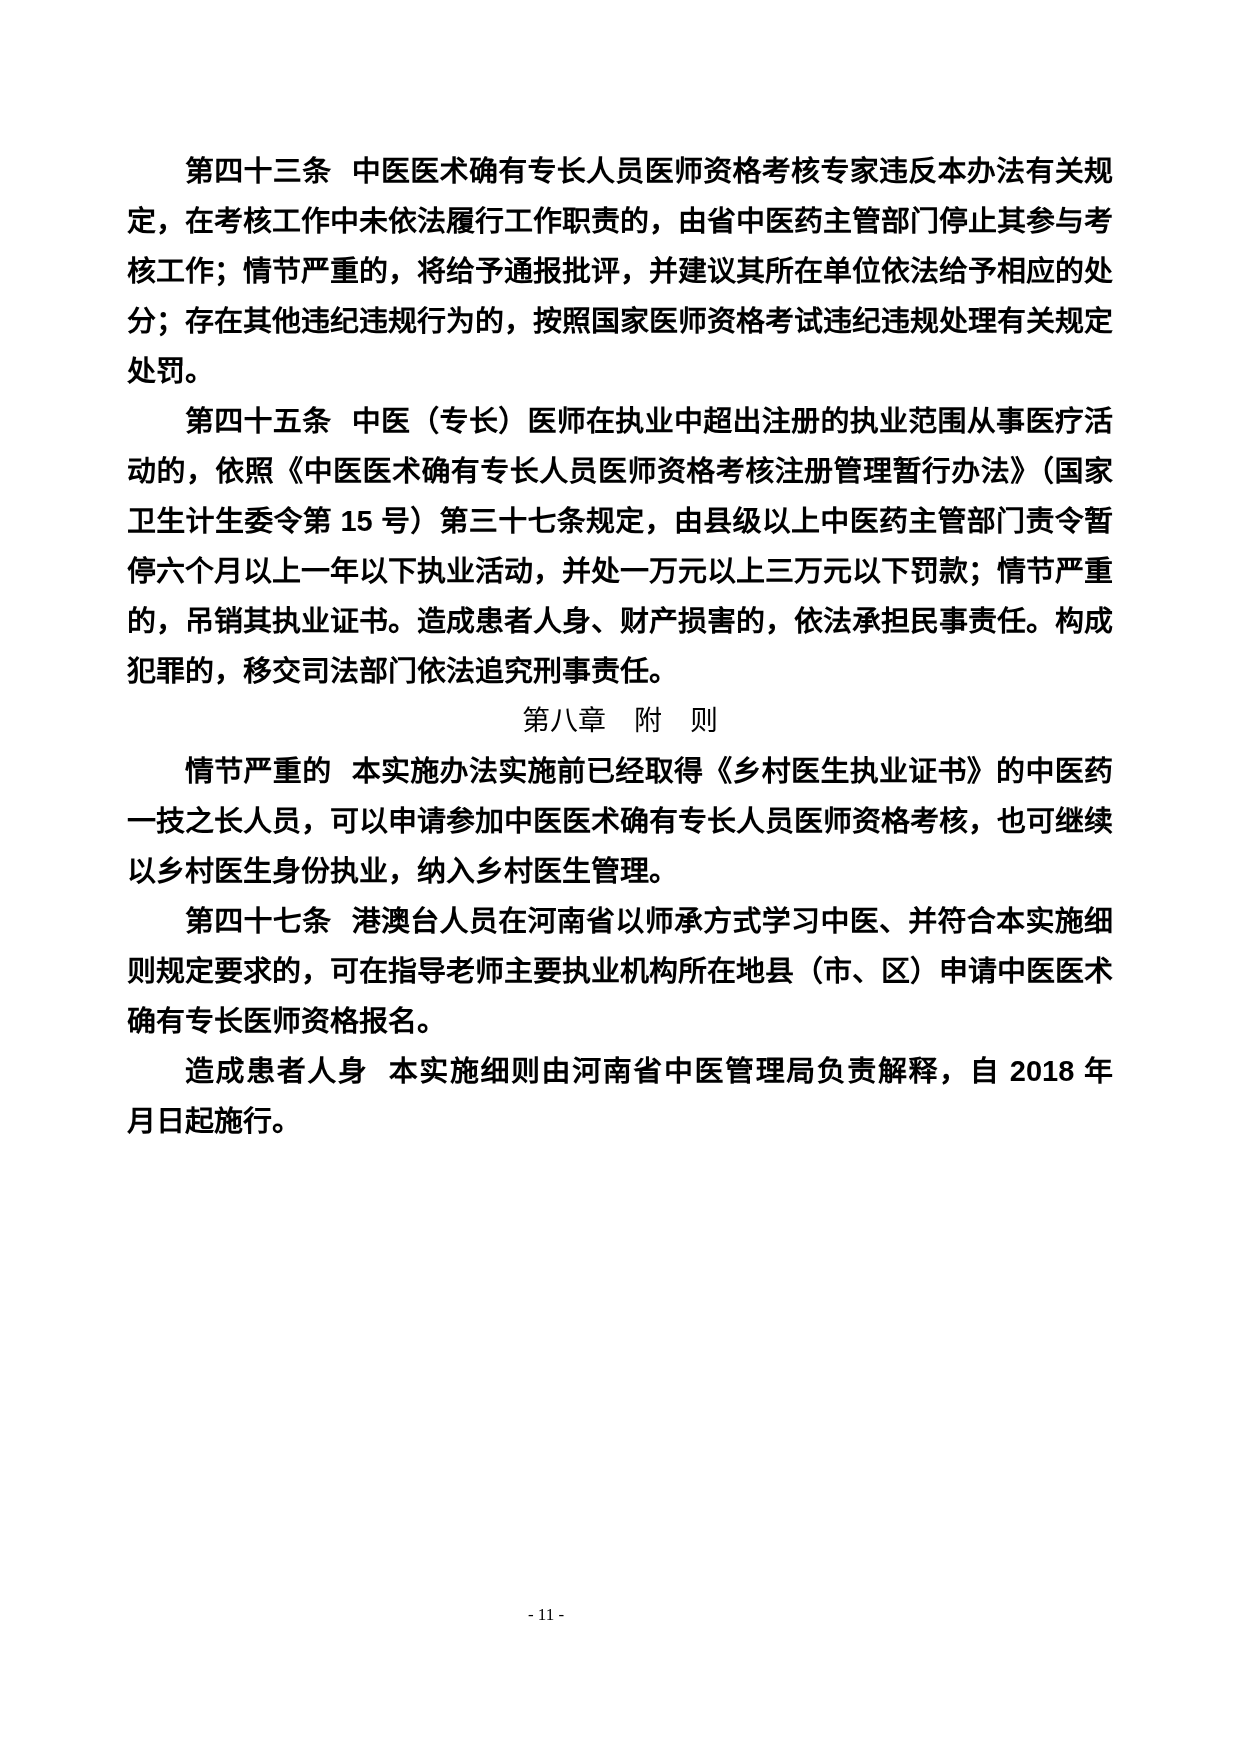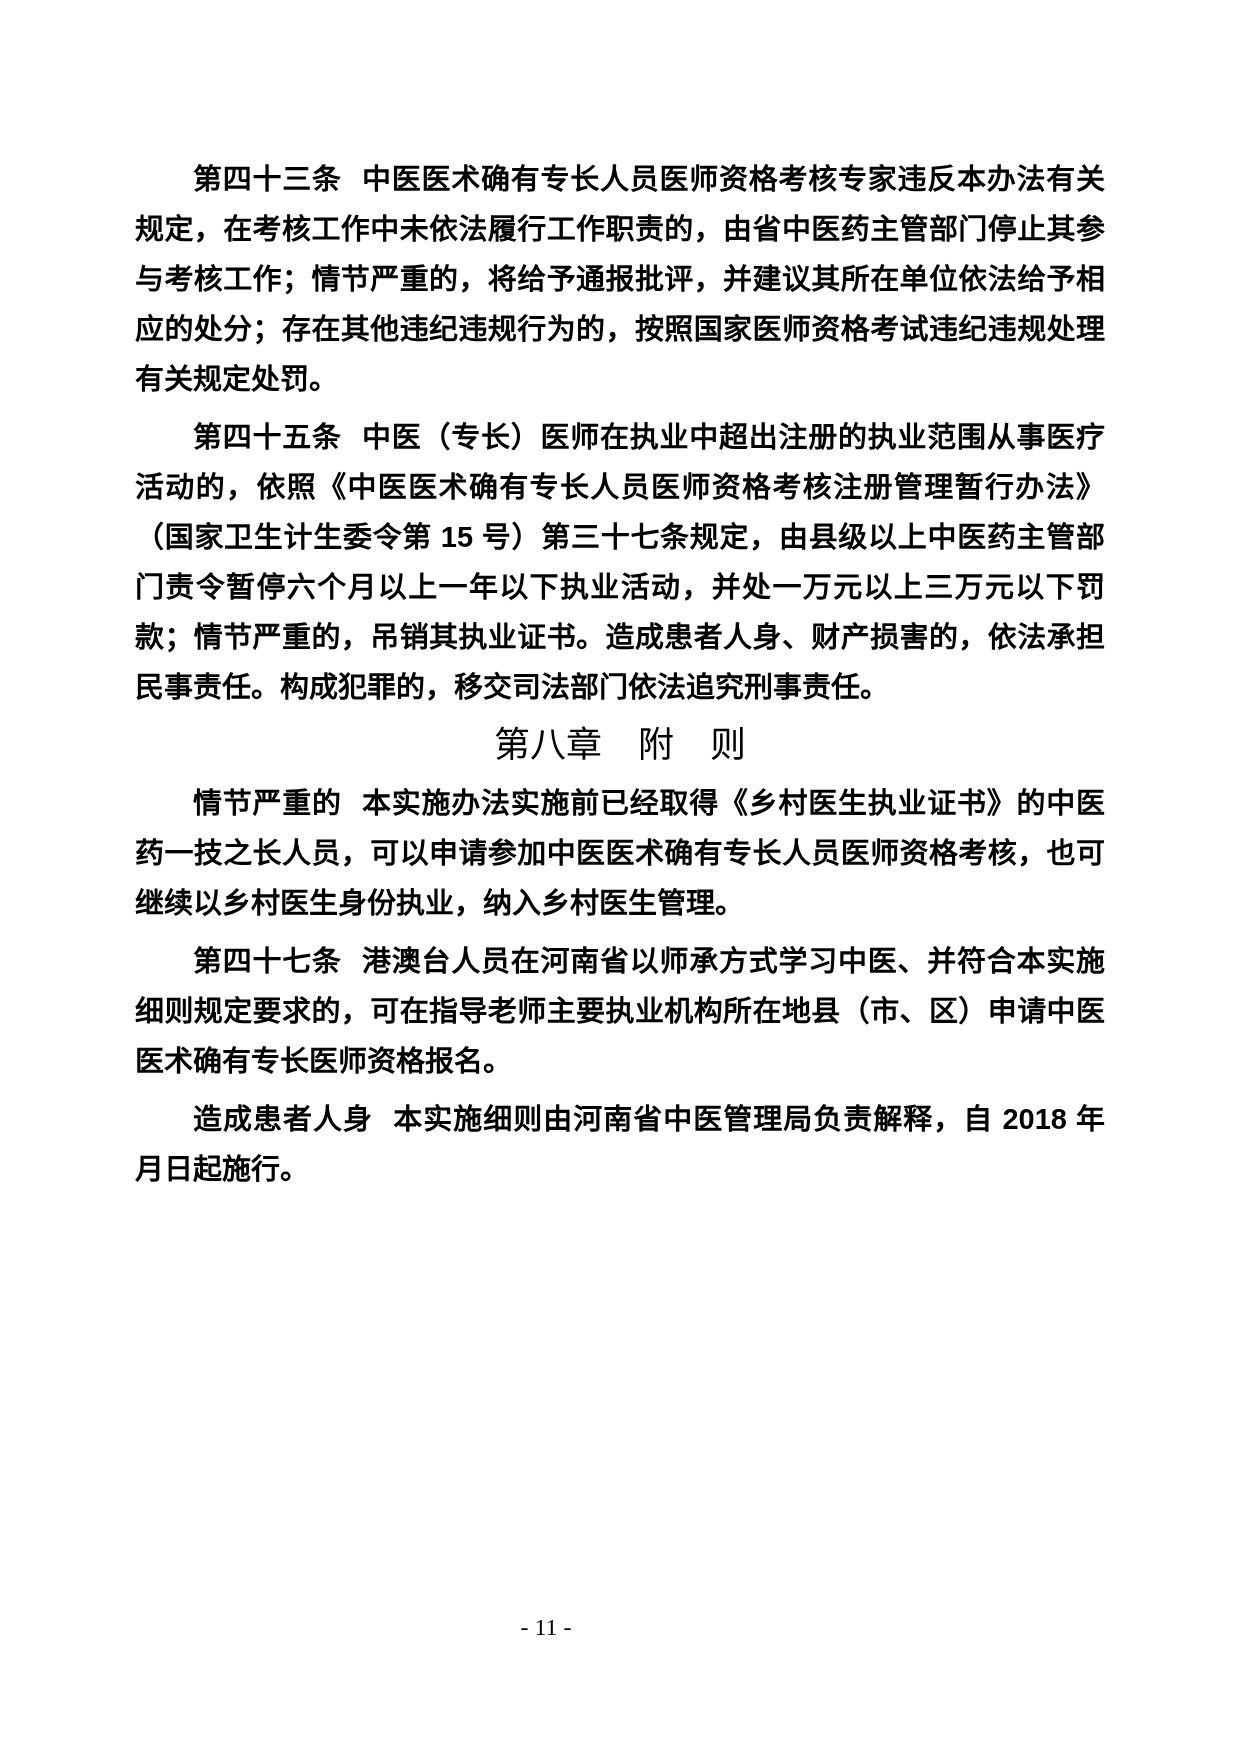--- a/index.html
+++ b/index.html
@@ -21,51 +21,50 @@
     top: 146px;
     width: 986px;
     font-family: "Liberation Sans", "DejaVu Sans", sans-serif;
     font-weight: 600;
     font-size: 29px;
     line-height: 50px;
     text-align: justify;
     letter-spacing: 0;
   }
   p.article {
-    margin: 8px;
+    margin: 0;
     padding: 0;
     text-indent: 2em;
   }
   p.article .article-label {
     font-family: "Liberation Serif", "DejaVu Serif", serif;
     font-weight: 700;
     margin-right: 0.7em;
   }
   h2.chapter-heading {
     margin: 0;
     padding: 0;
     font-family: "Liberation Serif", "DejaVu Serif", serif;
     font-weight: 400;
-    font-size: 36px;
+    font-size: 28px;
     line-height: 50px;
     text-align: center;
     text-indent: 0;
   }
   .page-footer {
     position: absolute;
     left: 0;
     top: 1602px;
     width: 1092px;
     text-align: center;
     font-family: "Liberation Serif", "DejaVu Serif", serif;
     font-weight: 400;
-    font-size: 24px;
+    font-size: 17px;
     line-height: 26px;
     color: #000000;
-    margin-top: 12px;
   }
 </style>
 </head>
 <body>
 
 <div class="page">
   <div class="content">
 
     <p class="article"><span class="article-label">第四十三条</span><span class="article-text">中医医术确有专长人员医师资格考核专家违反本办法有关规定，在考核工作中未依法履行工作职责的，由省中医药主管部门停止其参与考核工作；情节严重的，将给予通报批评，并建议其所在单位依法给予相应的处分；存在其他违纪违规行为的，按照国家医师资格考试违纪违规处理有关规定处罚。</span></p>
 

